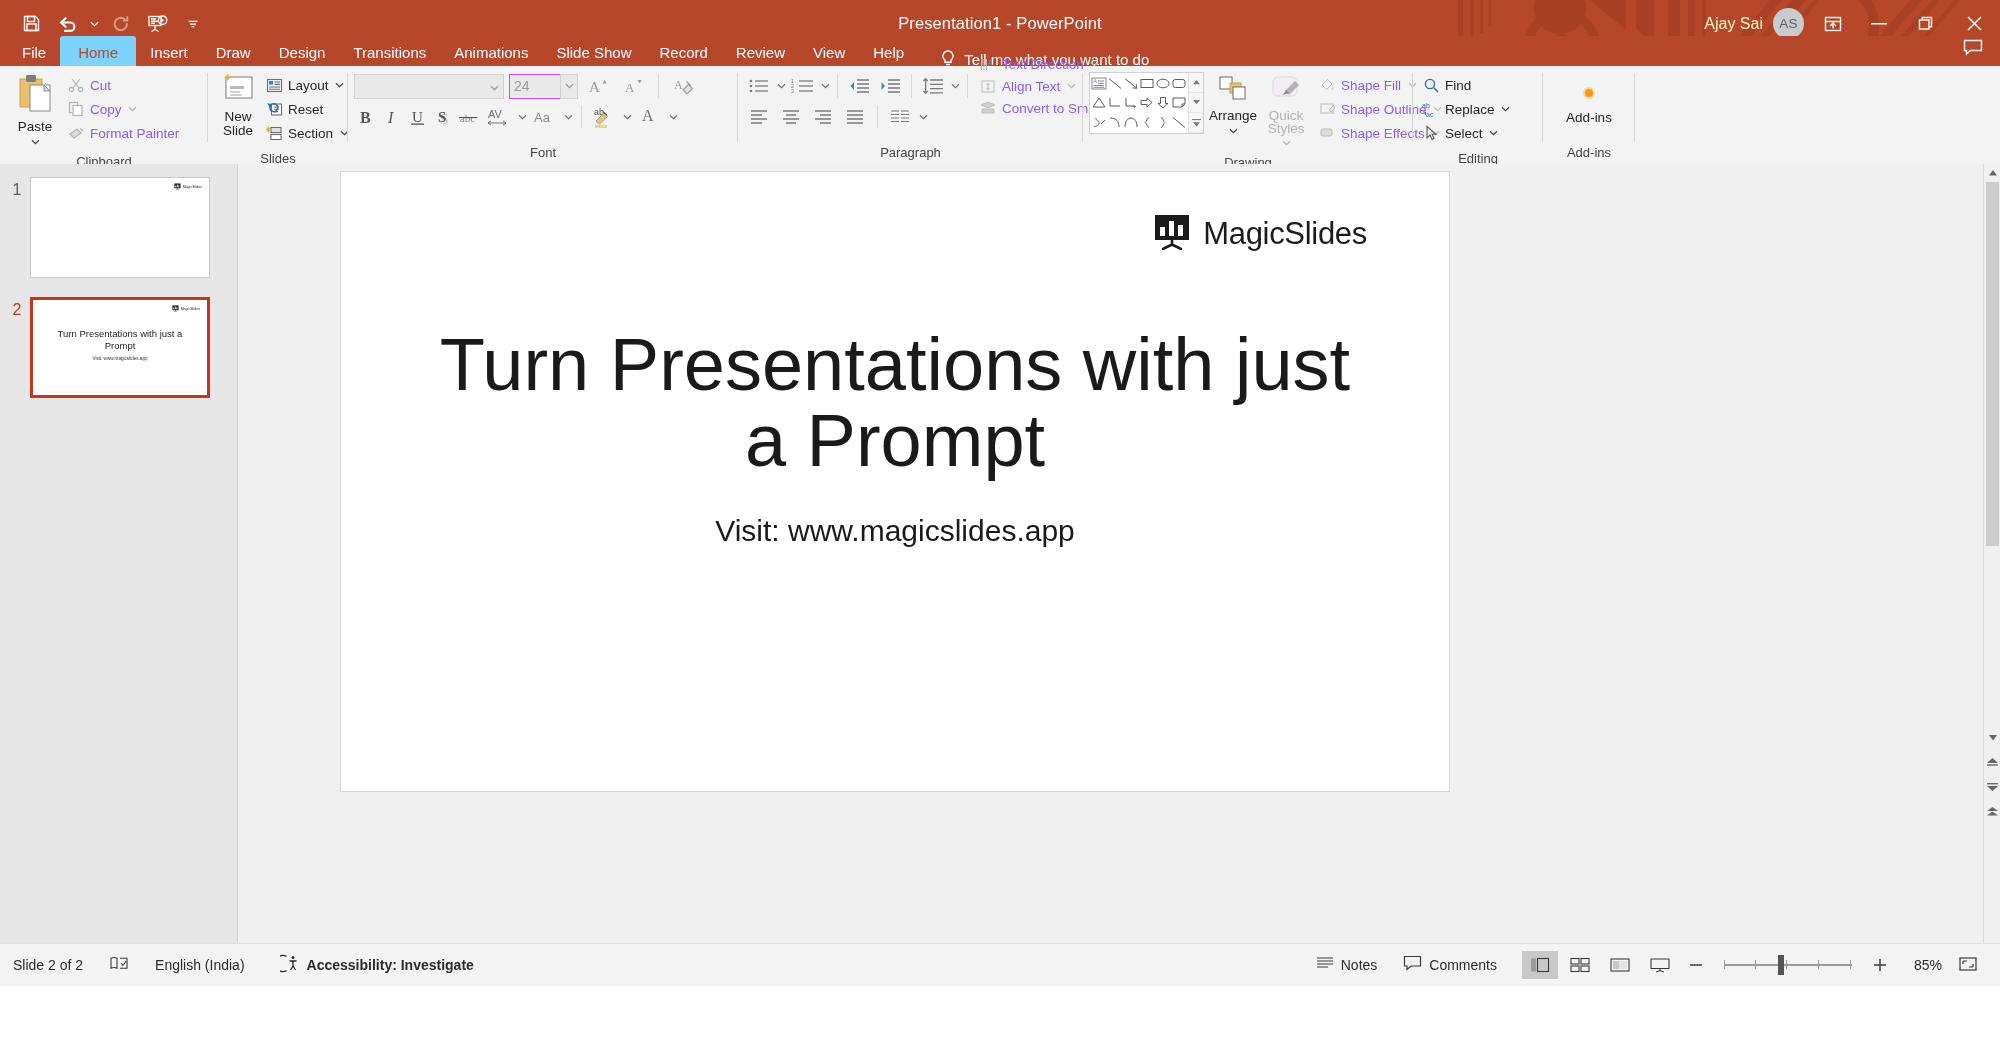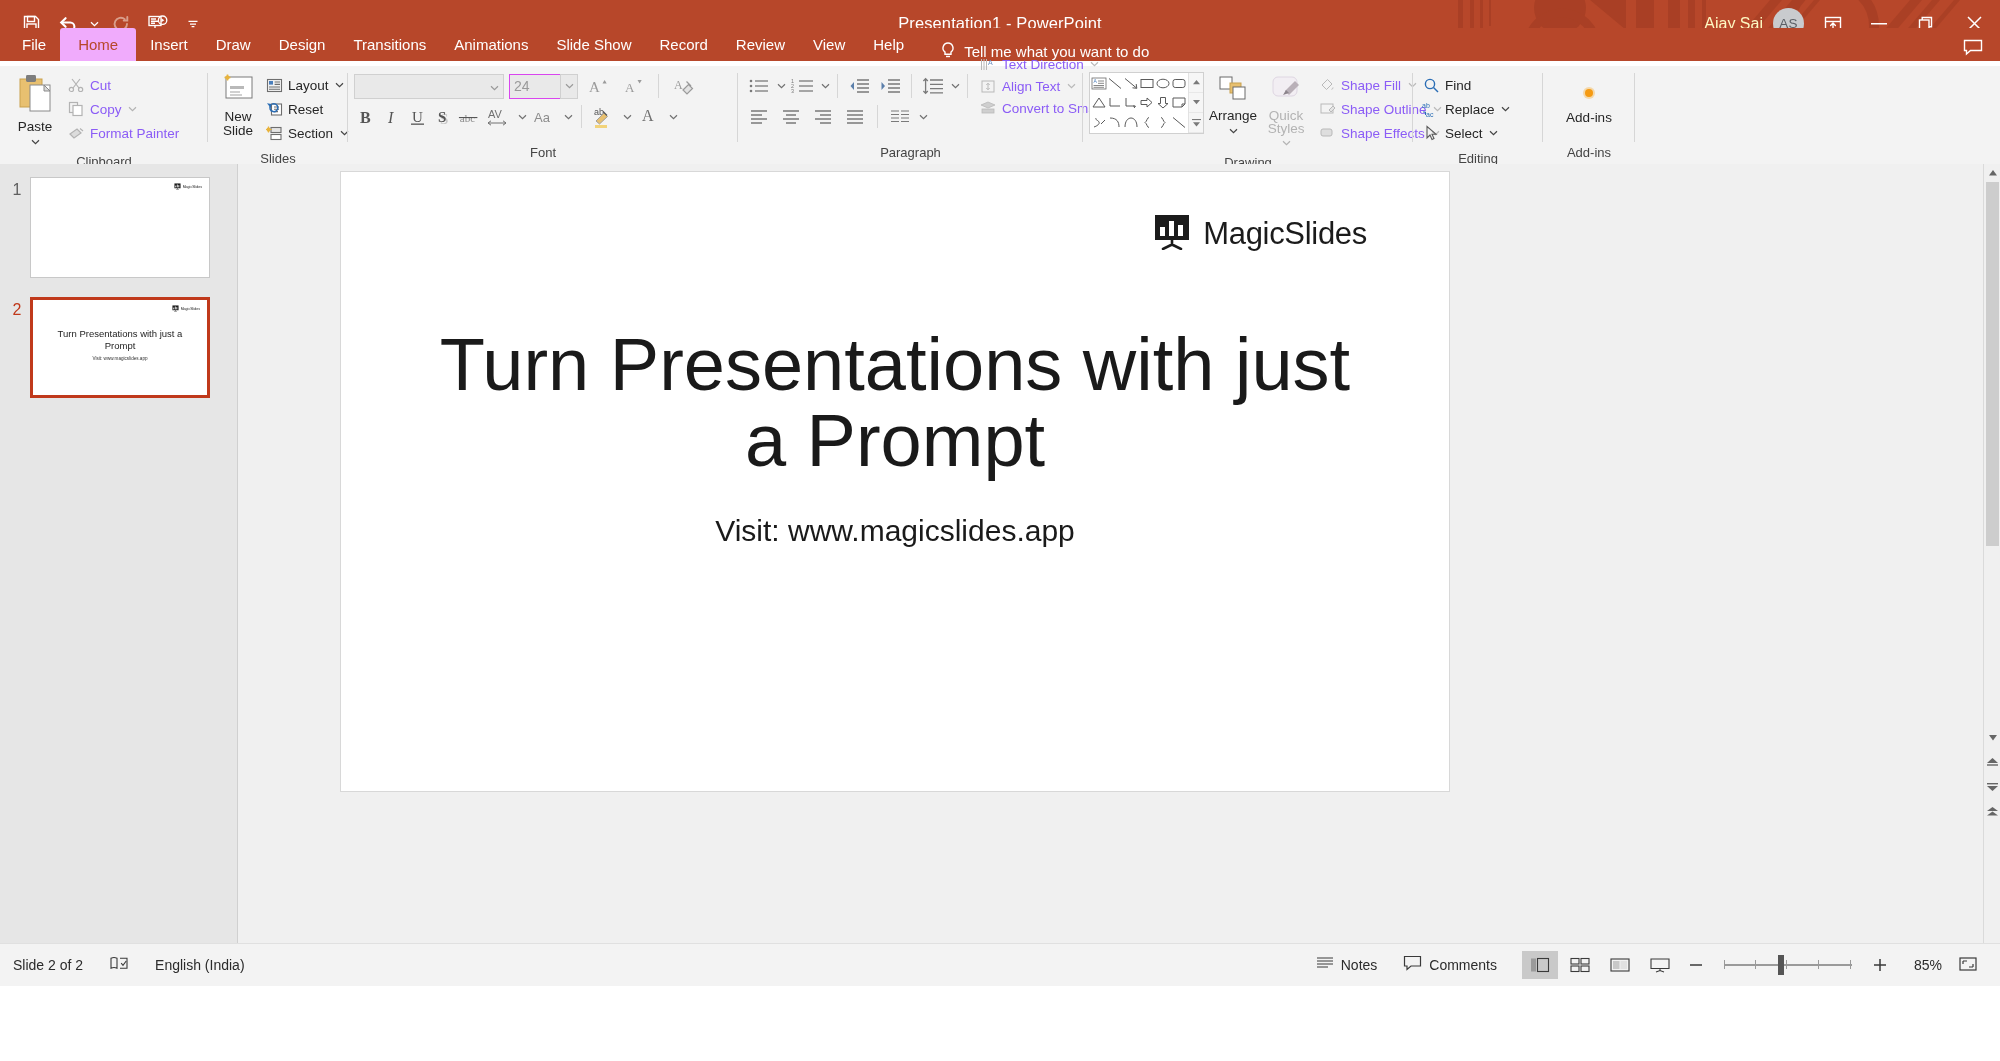--- a/index.html
+++ b/index.html
@@ -38,30 +38,30 @@
     color: #5c6066; font-size: 13.5px; display: flex; align-items: center; justify-content: center;
     letter-spacing: .3px;
   }
   .tb-icon-btn {
     width: 46px; height: 47px; display: flex; align-items: center; justify-content: center;
   }
   .tb-close { width: 52px; }
 
   
   .tabstrip {
-    position: absolute; left: 0; top: 28px; width: 2000px; height: 33px;
+    position: absolute; left: 0; top: 36px; width: 2000px; height: 33px;
     background: #b7472a; display: flex; align-items: flex-end;
   }
   .tab {
     height: 33px; padding: 0 14px; display: flex; align-items: center;
     color: #fff; font-size: 15px; white-space: nowrap;
   }
   .tab.first { margin-left: 8px; }
   .tab.active {
-    background: #f0abfc; color: #b7472a; border-radius: 3px 3px 0 0;
+    background: #7dd3fc; color: #b7472a; border-radius: 3px 3px 0 0;
     padding: 0 18px;
   }
   .tellme { display: flex; align-items: center; gap: 8px; padding-left: 22px; color: #fff; font-size: 15px; }
   .tellme svg { display:block; }
   .tb-comment { position: absolute; right: 16px; top: 38px; }
 
   
   .ribbon {
     position: absolute; left: 0; top: 66px; width: 2000px; height: 98px;
     background: #f3f3f3;
@@ -1084,20 +1084,30 @@
         <svg width="20" height="17" viewBox="0 0 20 17" fill="none" stroke="#3a3a3a" stroke-width="1.1">
           <path d="M2 3.2c2-.9 4-.9 6 0v10c-2-.9-4-.9-6 0z"></path>
           <path d="M11 3.2h7v10h-7"></path>
           <path d="M12.2 8.2 14 10.3 17.2 6"></path>
         </svg>
       </span>
     </div>
     <div class="sb-item">
       <span>English (India)</span>
     </div>
+    <div class="sb-item" style="font-weight:bold;padding-left:22px">
+      <span>
+        <svg width="20" height="19" viewBox="0 0 20 19" fill="none" stroke="#2b2b2b" stroke-width="1.3">
+          <path d="M6.5 2.4a8 8 0 1 0 0 14.2"></path>
+          <circle cx="13" cy="3.4" r="1.5" fill="#2b2b2b" stroke="none"></circle>
+          <path d="M9.5 7h7M13 7v5M13 12l-2.5 4M13 12l2.5 4"></path>
+        </svg>
+      </span>
+      <span>Accessibility: Investigate</span>
+    </div>
 
     <div class="sb-right">
       <div class="sb-item">
         <span>
           <svg width="18" height="15" viewBox="0 0 18 15" fill="none" stroke="#3a3a3a" stroke-width="1.1">
             <path d="M1 2h16M1 5h16M1 8h16M1 11h11"></path>
           </svg>
         </span>
         <span>Notes</span>
       </div>

